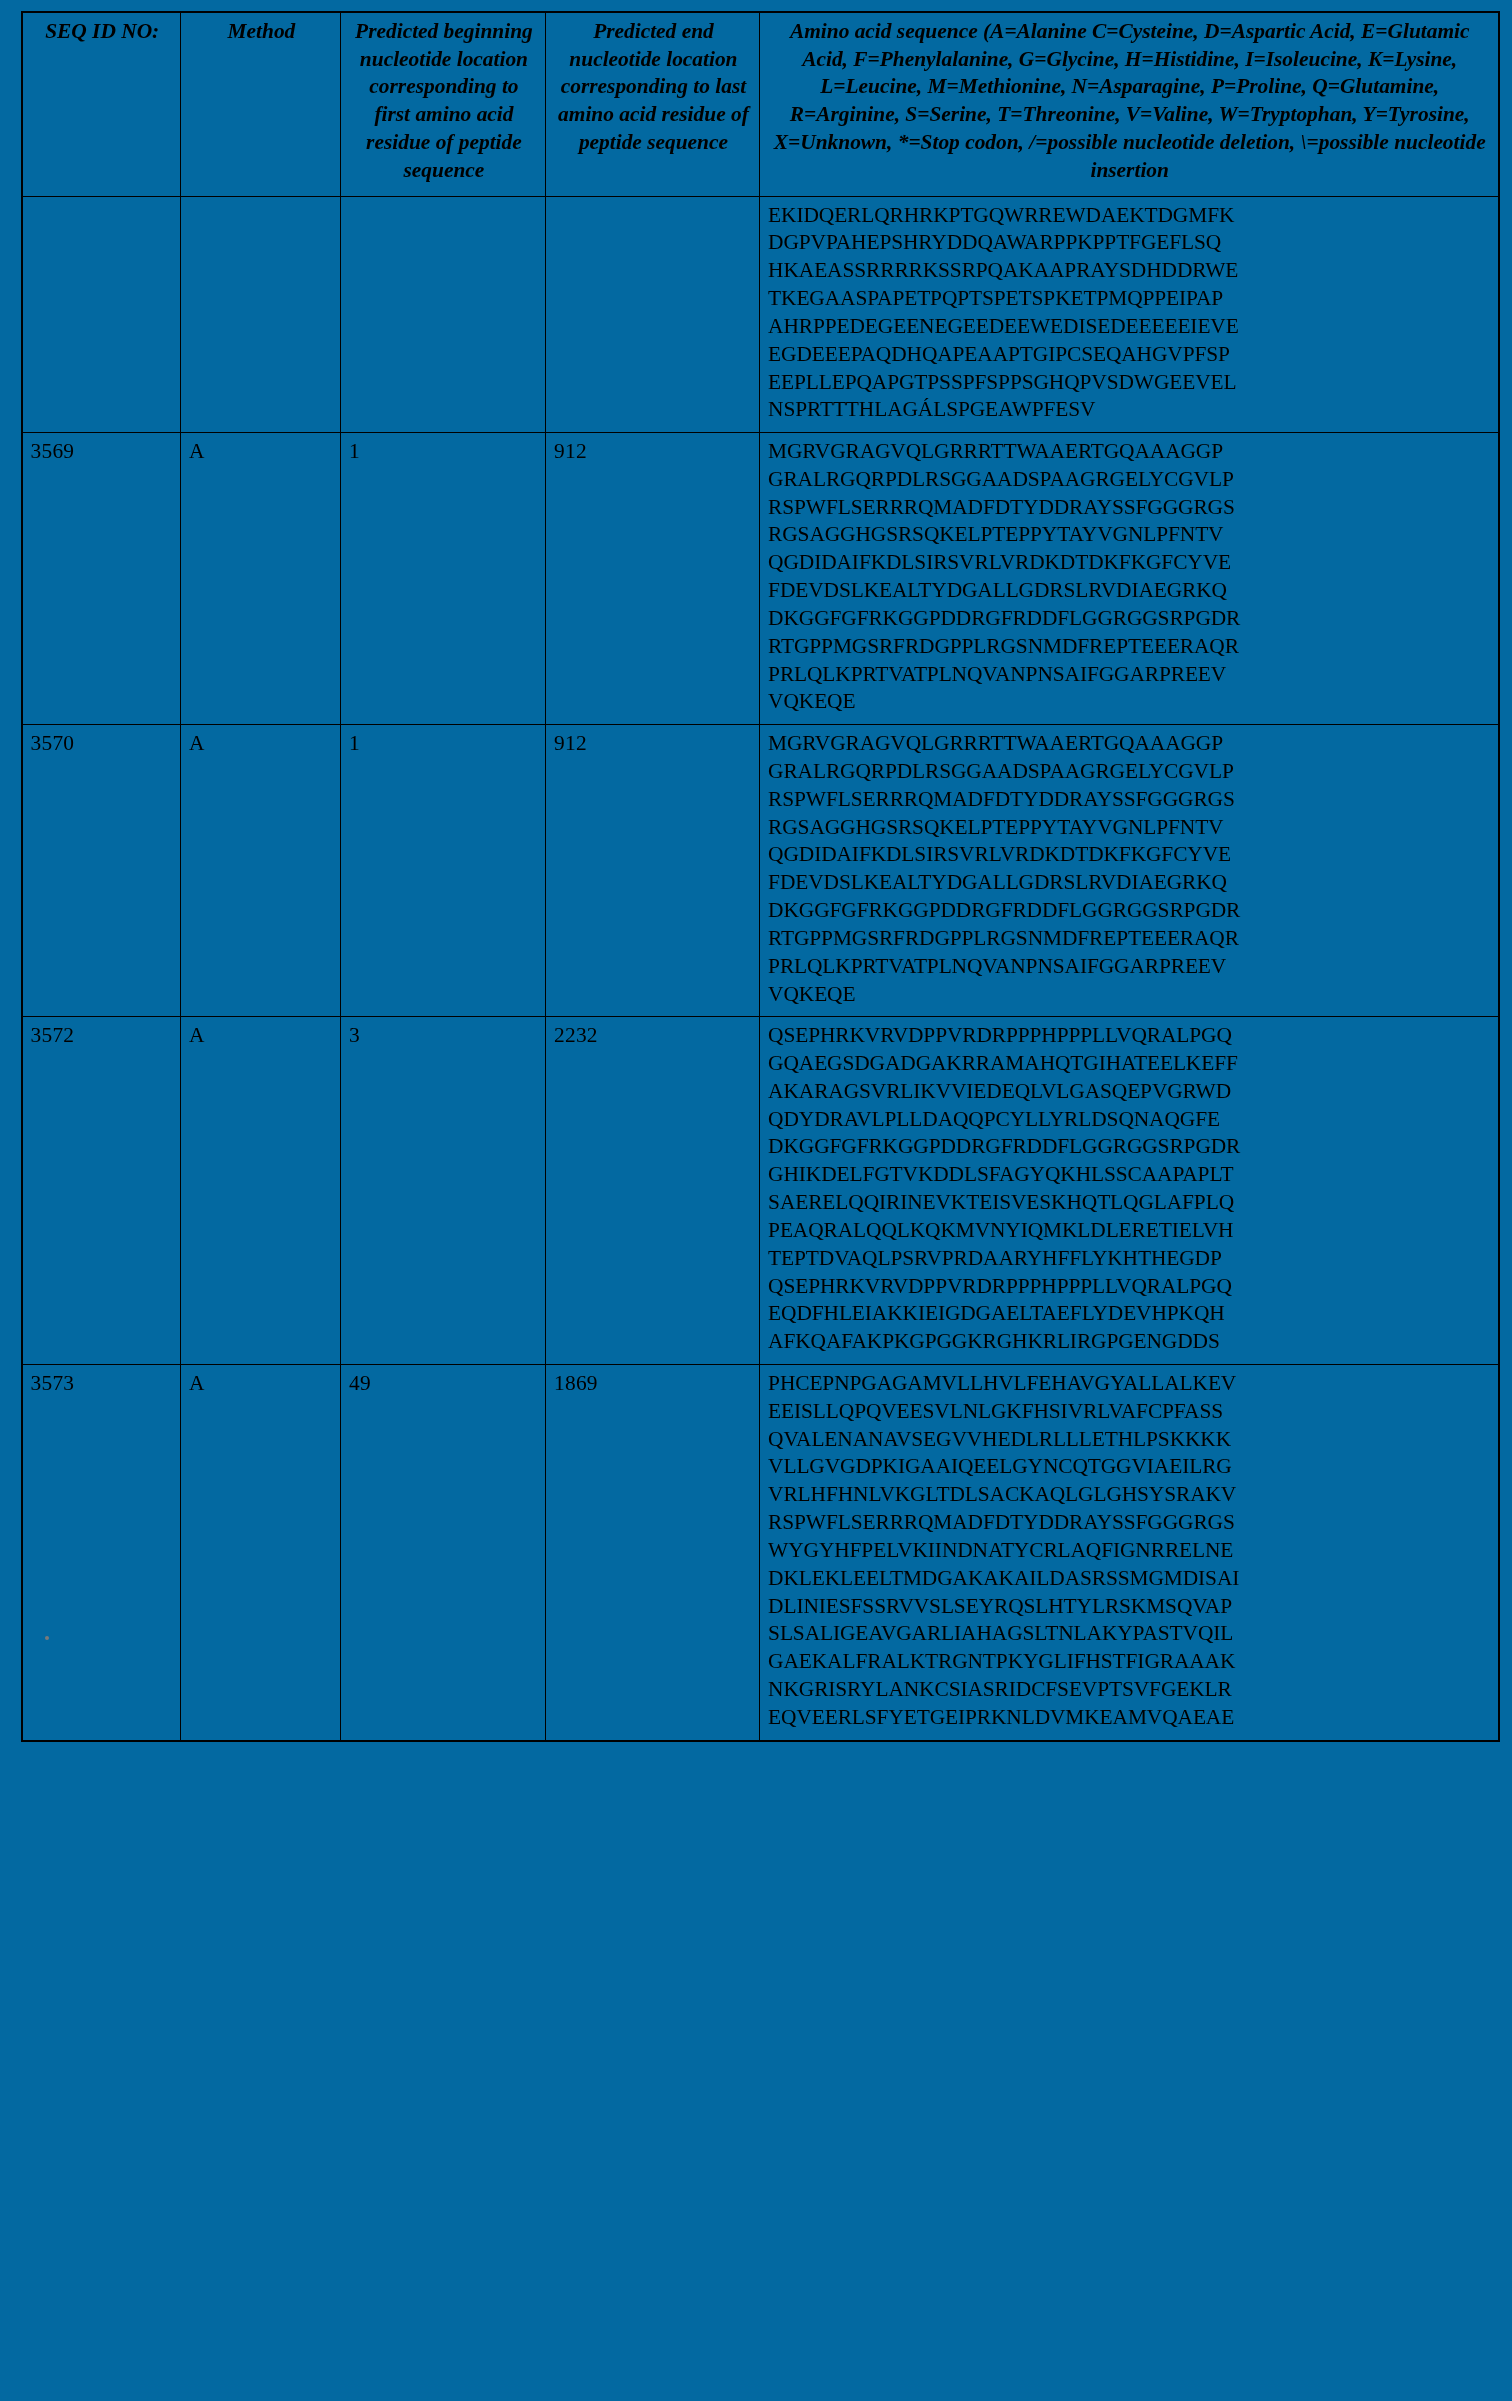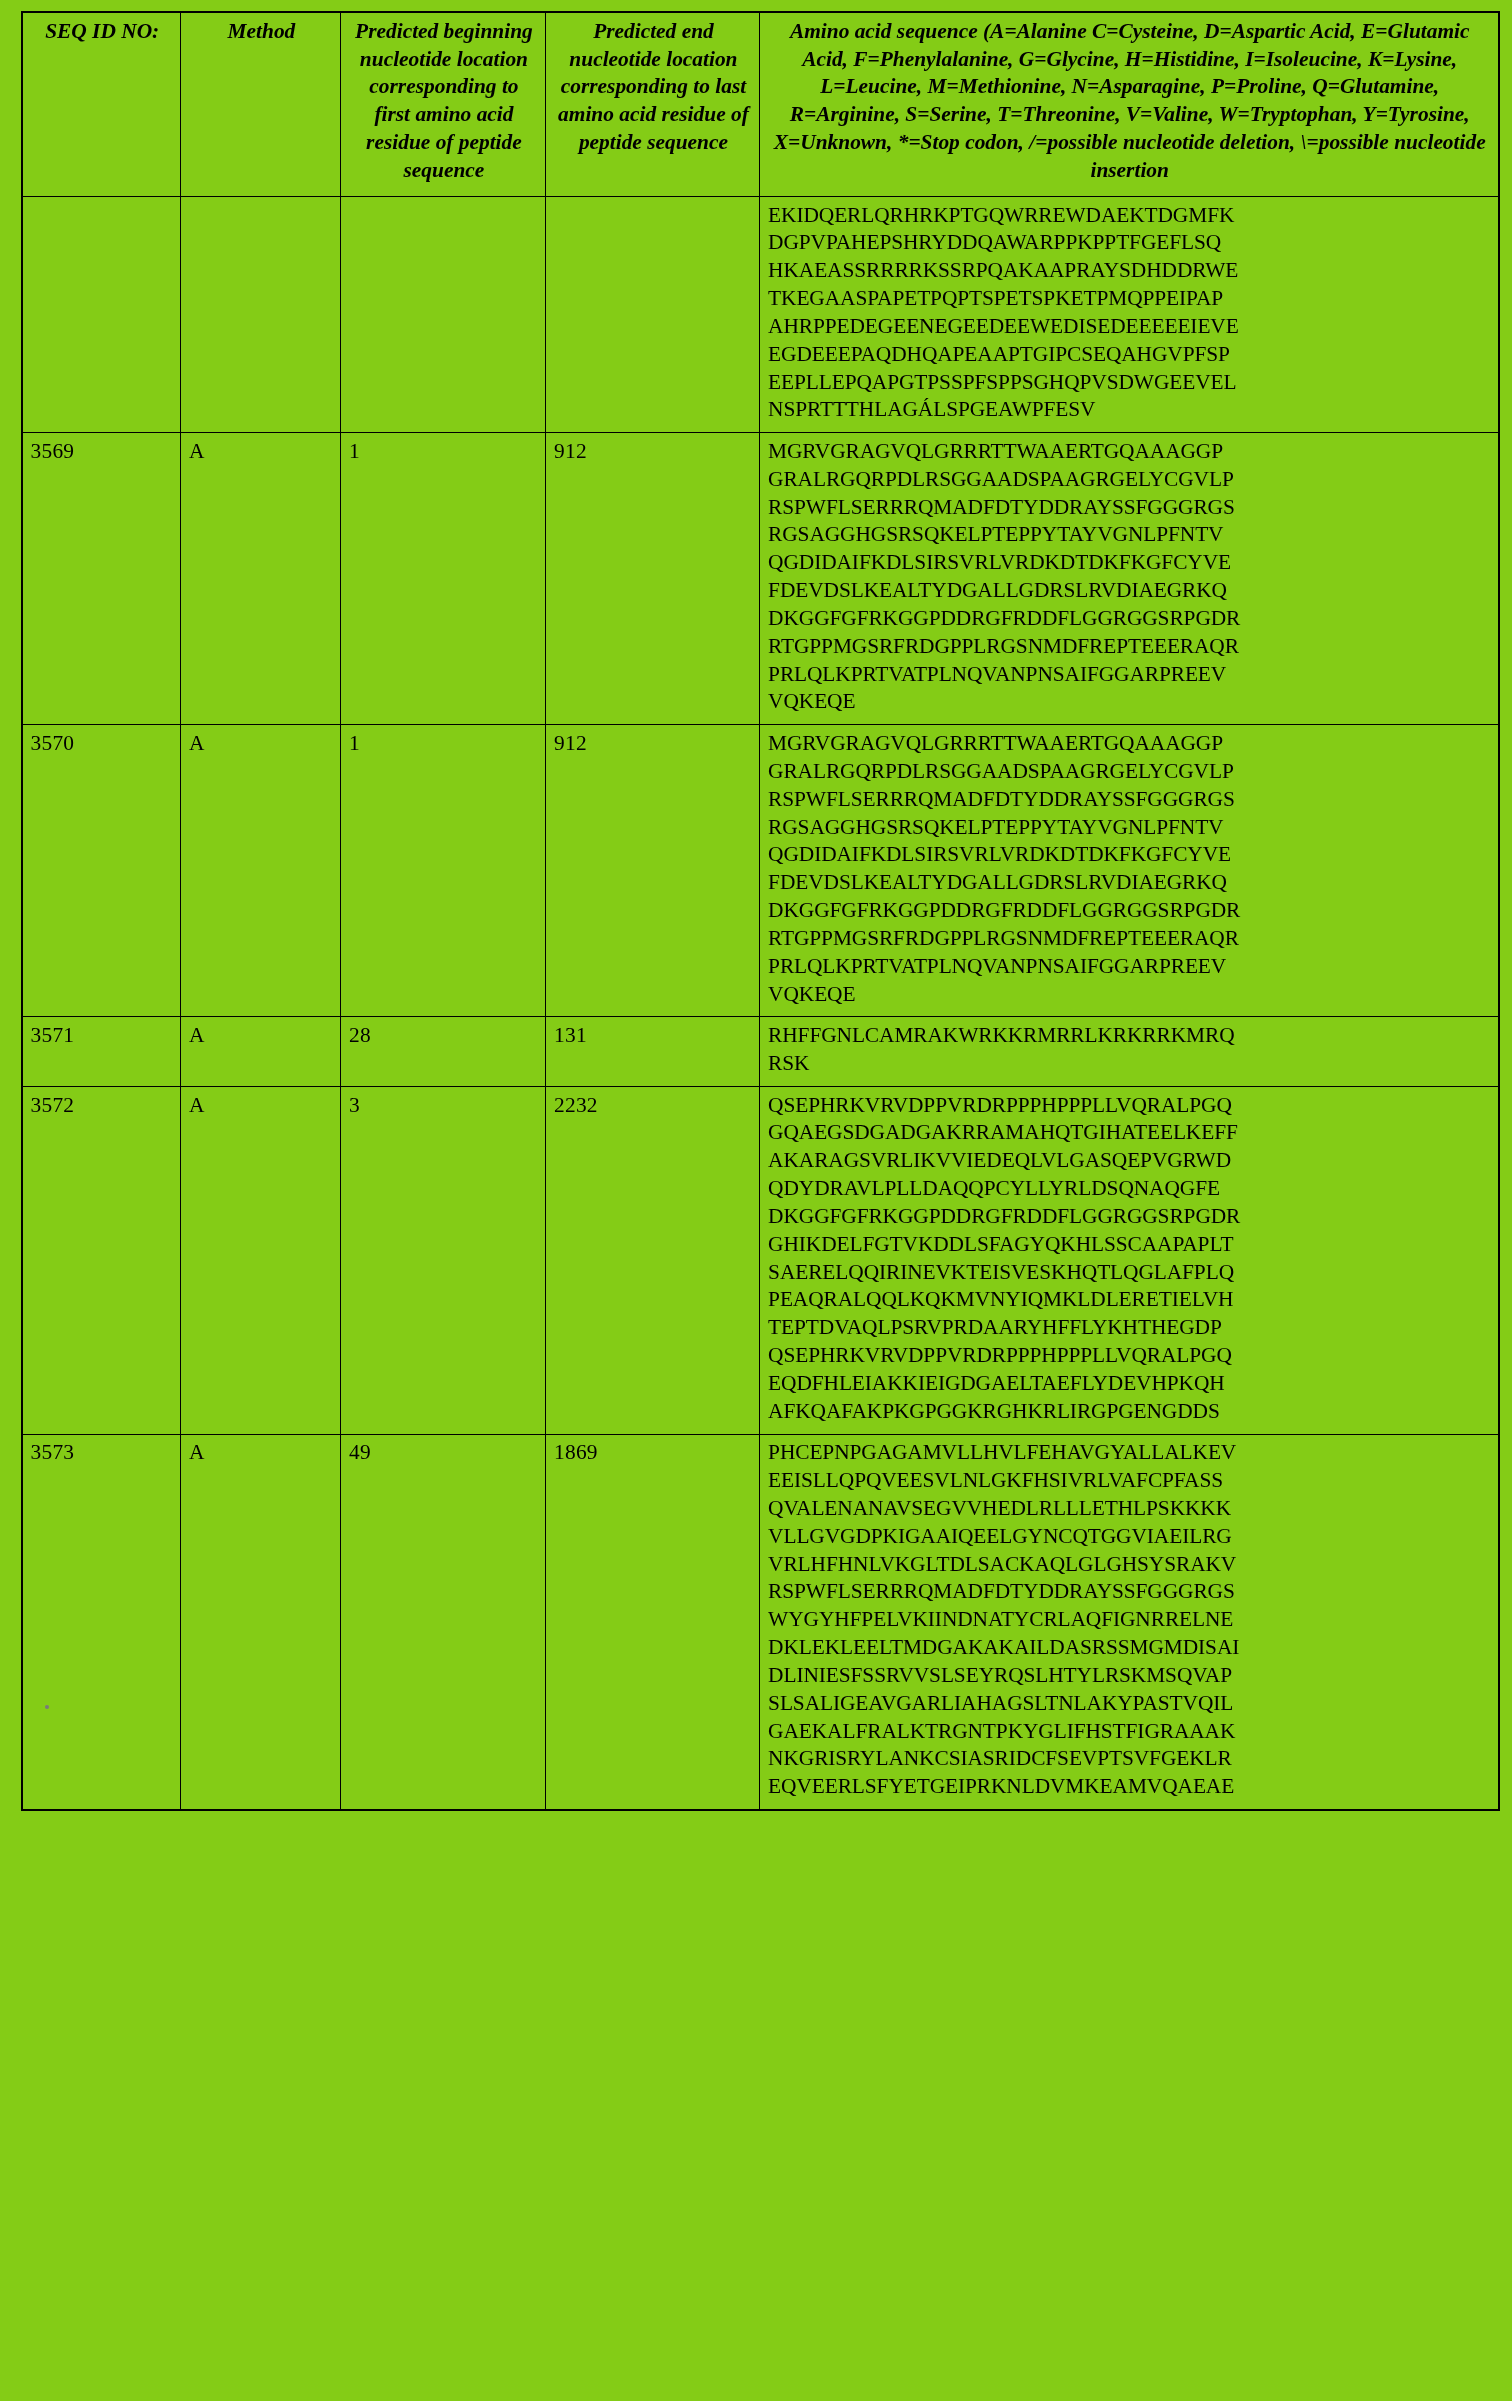--- a/index.html
+++ b/index.html
@@ -9,21 +9,21 @@
   }
   body {
     font-family: "Liberation Serif", "DejaVu Serif", serif;
     color: #000000;
   }
   .page {
     width: 1513px;
     min-height: 2401px;
     box-sizing: border-box;
     padding: 11px 14.3px 0 20.6px;
-    background: #84cc16;
+    background: #0369a1;
   }
   table.seq-table {
     border-collapse: collapse;
     table-layout: fixed;
     width: 1477px;
     border: 2.4px solid #000;
   }
   table.seq-table th,
   table.seq-table td {
     border: 1.6px solid #000;
@@ -162,30 +162,20 @@
             <span class="seqline">RGSAGGHGSRSQKELPTEPPYTAYVGNLPFNTV</span>
             <span class="seqline">QGDIDAIFKDLSIRSVRLVRDKDTDKFKGFCYVE</span>
             <span class="seqline">FDEVDSLKEALTYDGALLGDRSLRVDIAEGRKQ</span>
             <span class="seqline">DKGGFGFRKGGPDDRGFRDDFLGGRGGSRPGDR</span>
             <span class="seqline">RTGPPMGSRFRDGPPLRGSNMDFREPTEEERAQR</span>
             <span class="seqline">PRLQLKPRTVATPLNQVANPNSAIFGGARPREEV</span>
             <span class="seqline">VQKEQE</span>
           </td>
         </tr>
         <tr>
-          <td class="cell-num">3571</td>
-          <td class="cell-method">A</td>
-          <td class="cell-num">28</td>
-          <td class="cell-num">131</td>
-          <td class="cell-seq">
-            <span class="seqline">RHFFGNLCAMRAKWRKKRMRRLKRKRRKMRQ</span>
-            <span class="seqline">RSK</span>
-          </td>
-        </tr>
-        <tr>
           <td class="cell-num">3572</td>
           <td class="cell-method">A</td>
           <td class="cell-num">3</td>
           <td class="cell-num">2232</td>
           <td class="cell-seq">
             <span class="seqline">QSEPHRKVRVDPPVRDRPPPHPPPLLVQRALPGQ</span>
             <span class="seqline">GQAEGSDGADGAKRRAMAHQTGIHATEELKEFF</span>
             <span class="seqline">AKARAGSVRLIKVVIEDEQLVLGASQEPVGRWD</span>
             <span class="seqline">QDYDRAVLPLLDAQQPCYLLYRLDSQNAQGFE</span>
             <span class="seqline">DKGGFGFRKGGPDDRGFRDDFLGGRGGSRPGDR</span>

